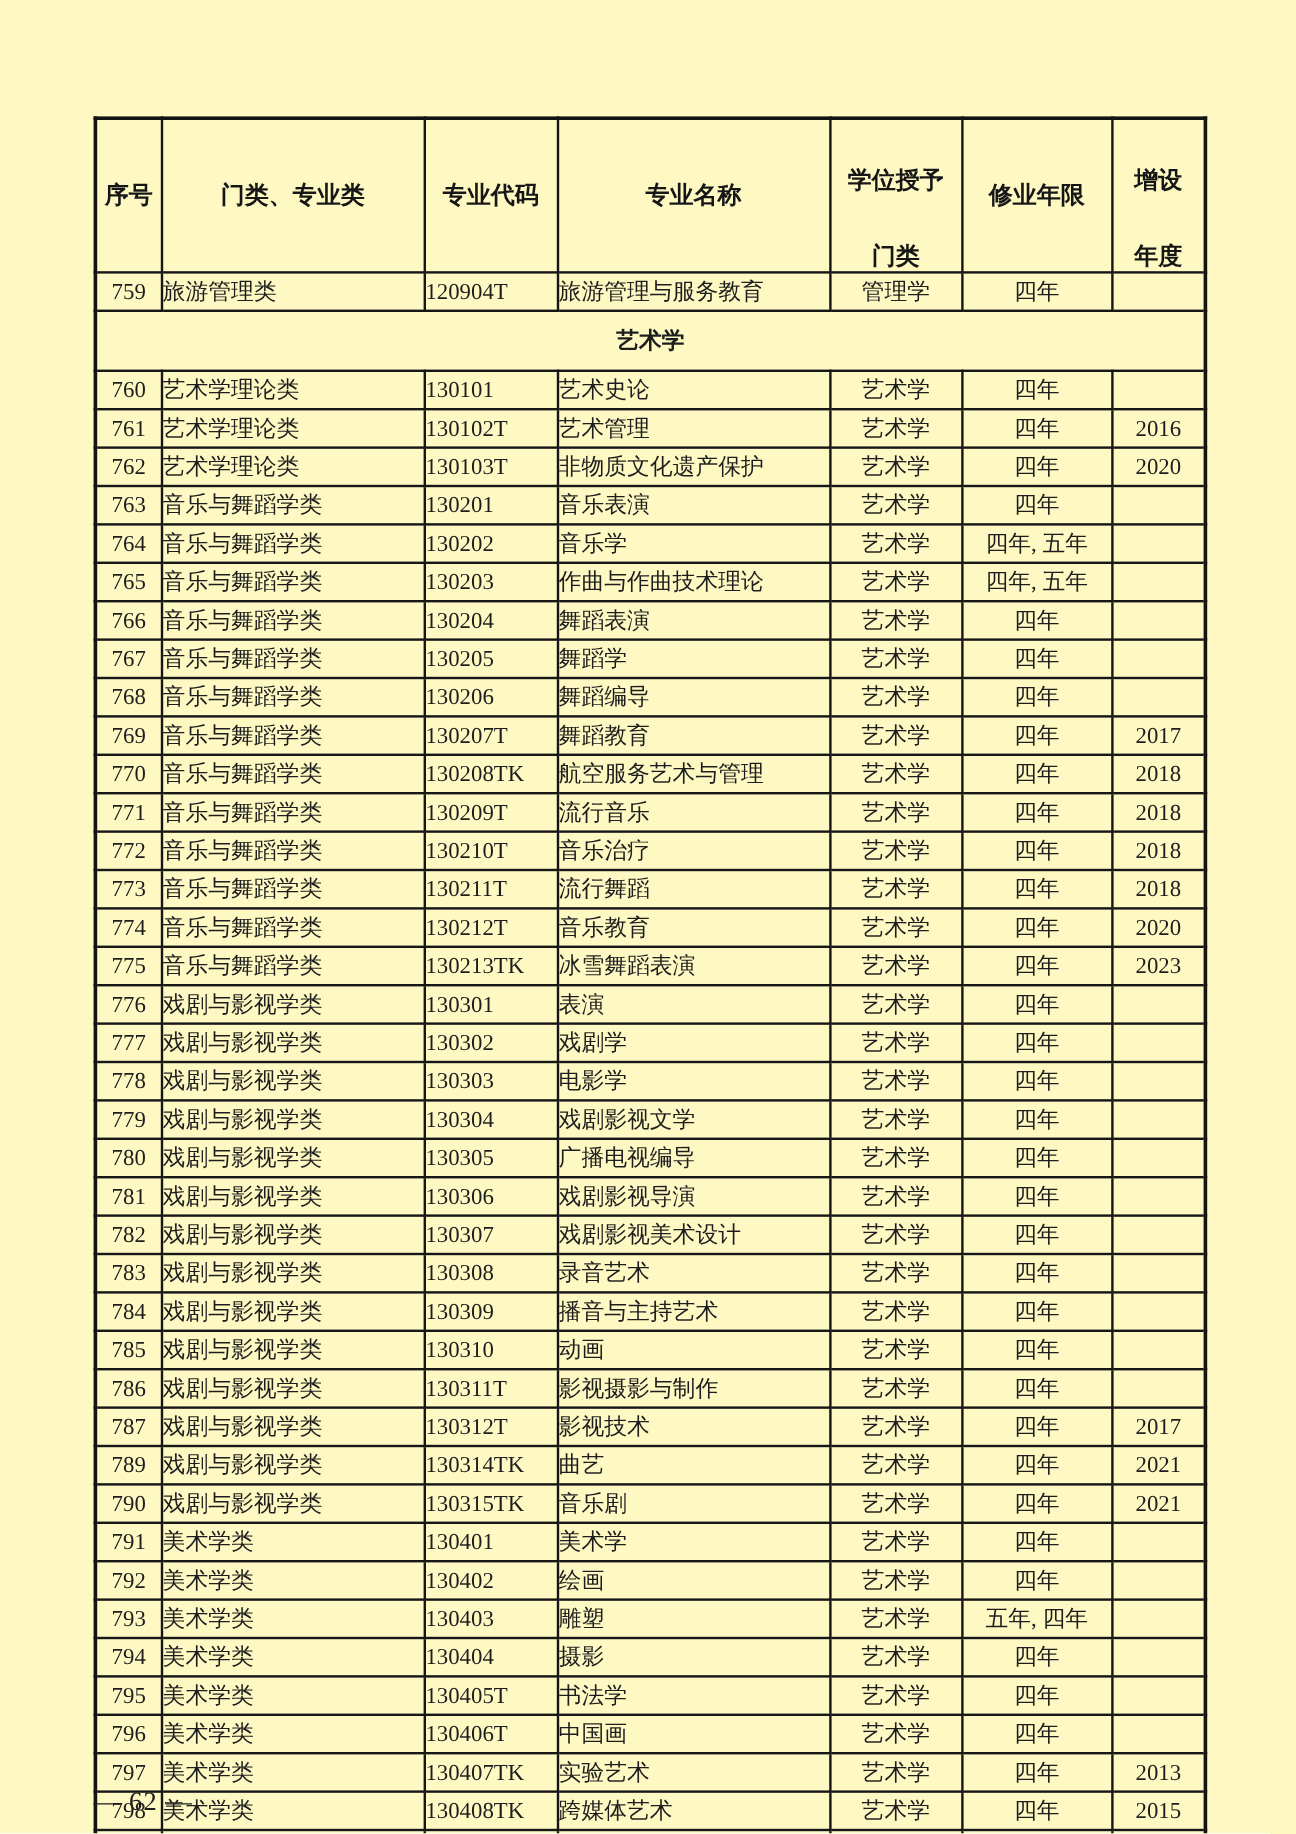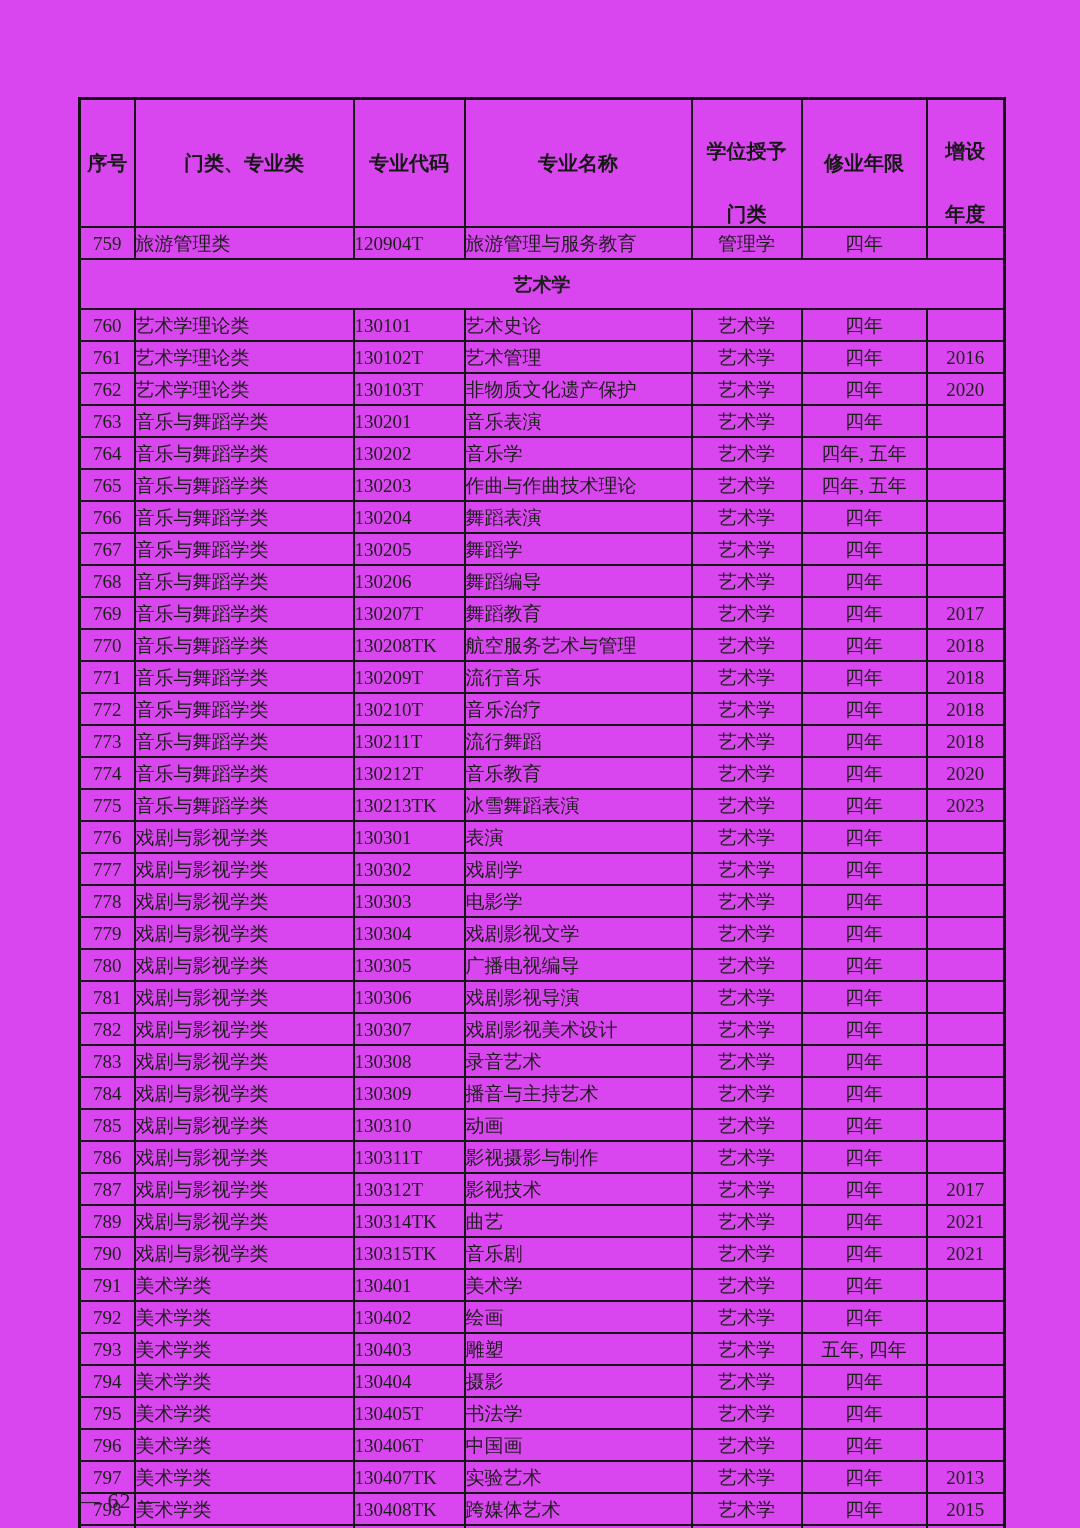--- a/index.html
+++ b/index.html
@@ -4,21 +4,21 @@
 <style>
   html, body {
     margin: 0;
     padding: 0;
     background: #ffffff;
   }
   .page {
     position: relative;
     width: 1080px;
     height: 1528px;
-    background: #d946ef;
+    background: #fef9c3;
     font-family: "Liberation Serif", "DejaVu Serif", serif;
     color: #1d1d1d;
     overflow: hidden;
   }
   table.majors {
     position: absolute;
     left: 78px;
     top: 97px;
     width: 925px;
     border-collapse: collapse;

